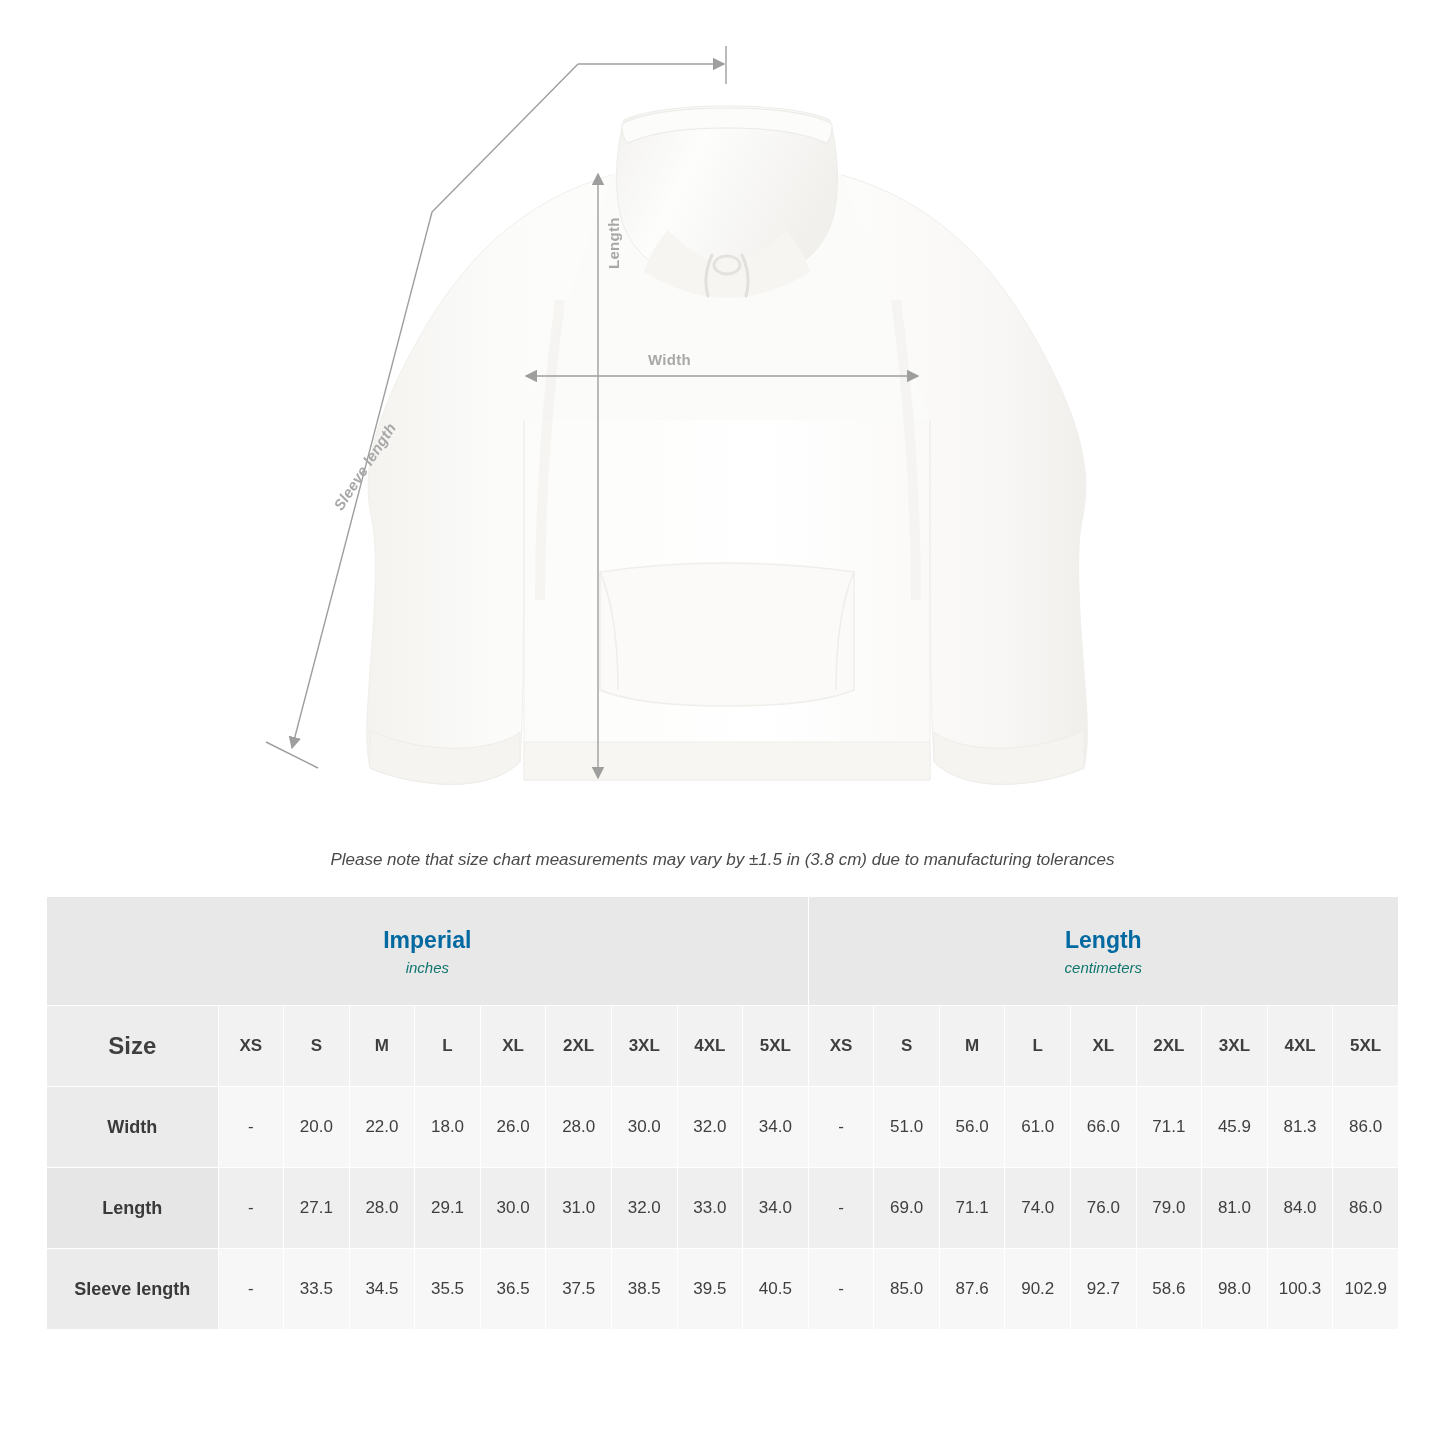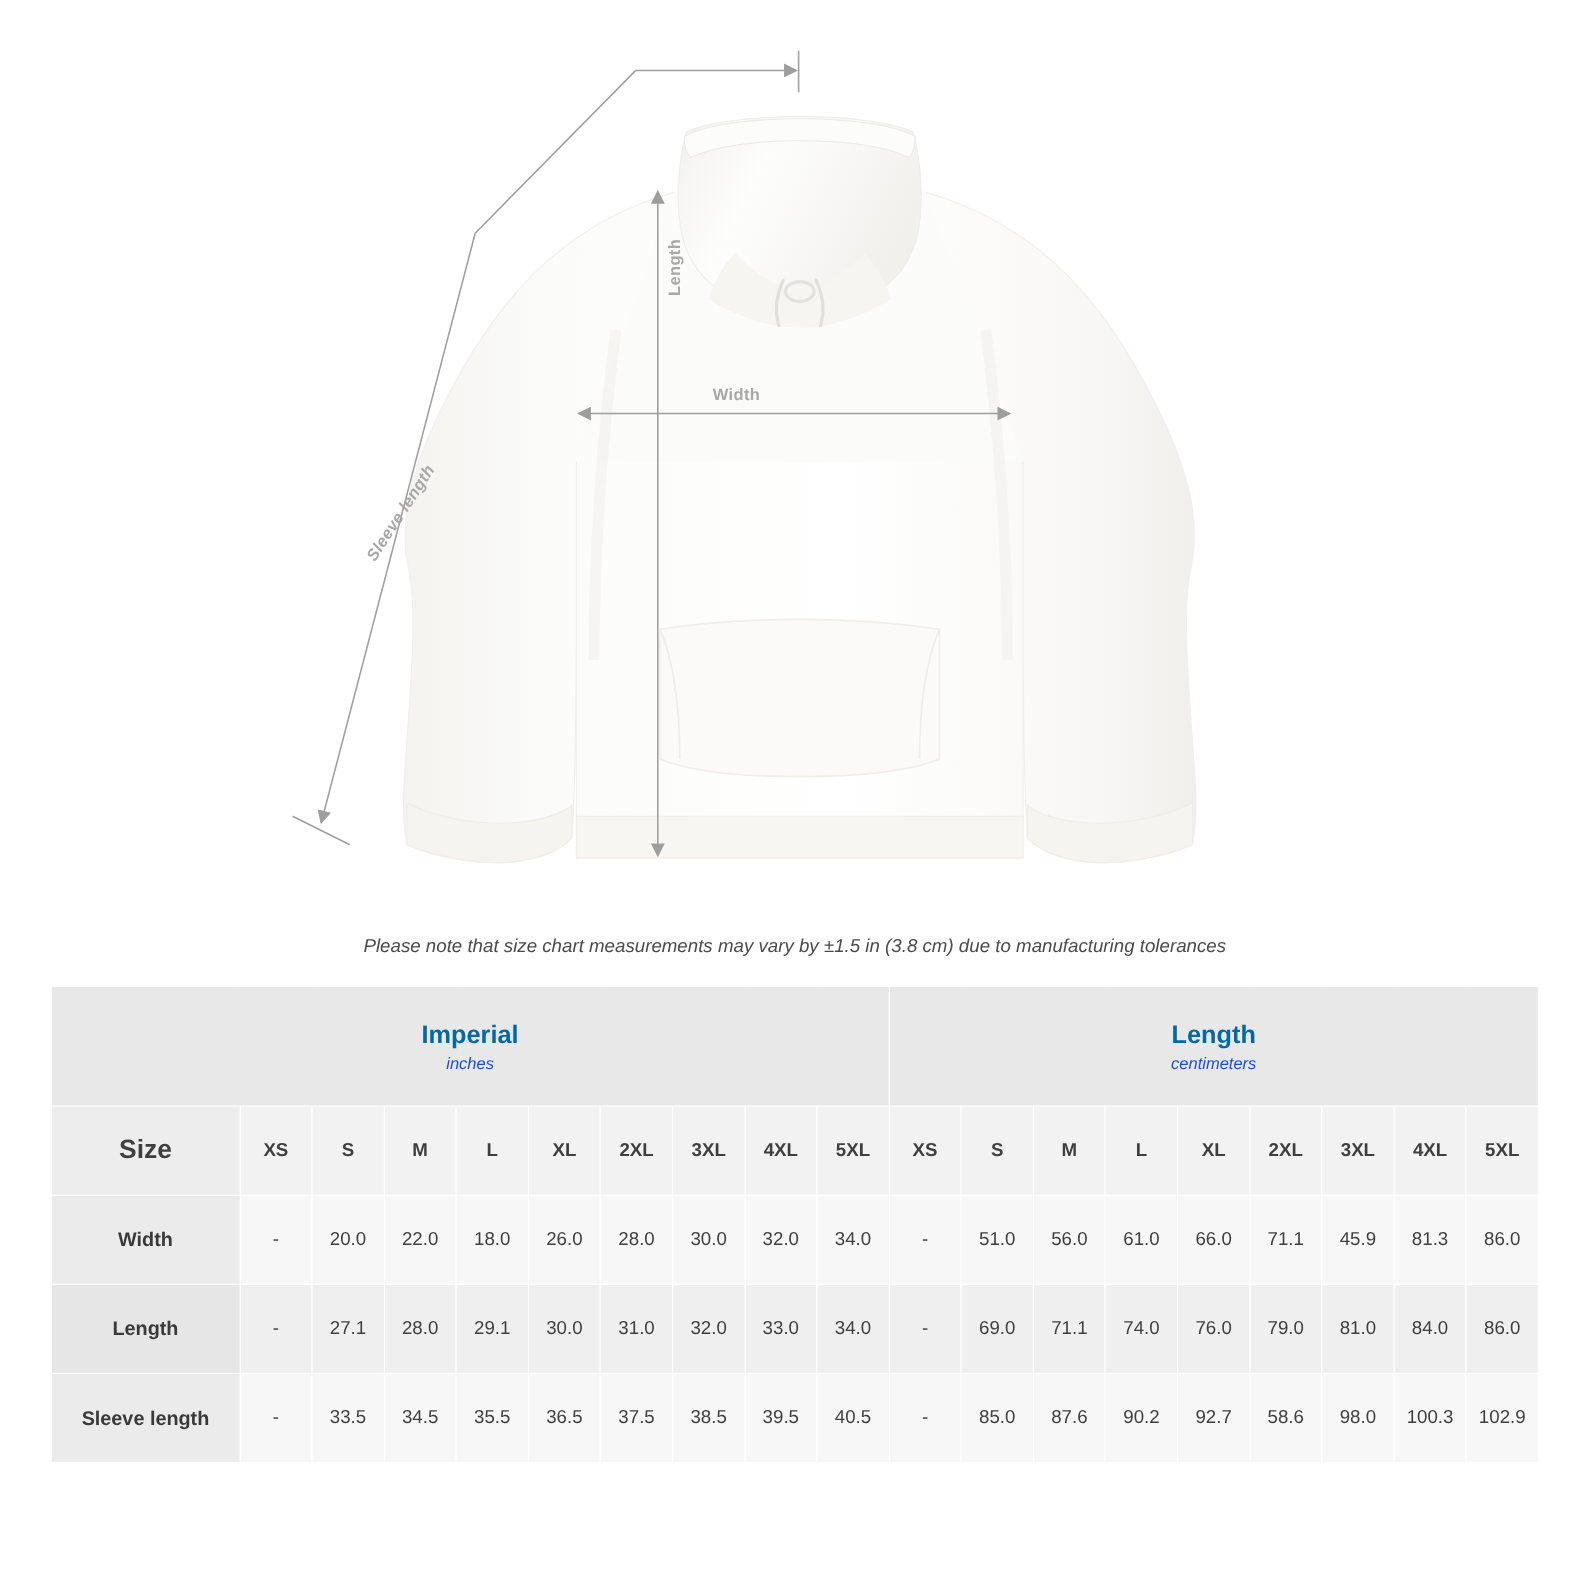--- a/index.html
+++ b/index.html
@@ -102,21 +102,21 @@
   }
   .unit-name {
     font-size: 23px;
     font-weight: bold;
     color: #0369a1;
     line-height: 1.25;
   }
   .unit-sub {
     font-size: 15px;
     font-style: italic;
-    color: #1d4ed8;
+    color: #0f766e;
     margin-top: 4px;
   }
 
   .head-row td {
     background: #f2f2f2;
     height: 78px;
     font-weight: bold;
     font-size: 18px;
     color: #3a3a3a;
   }

